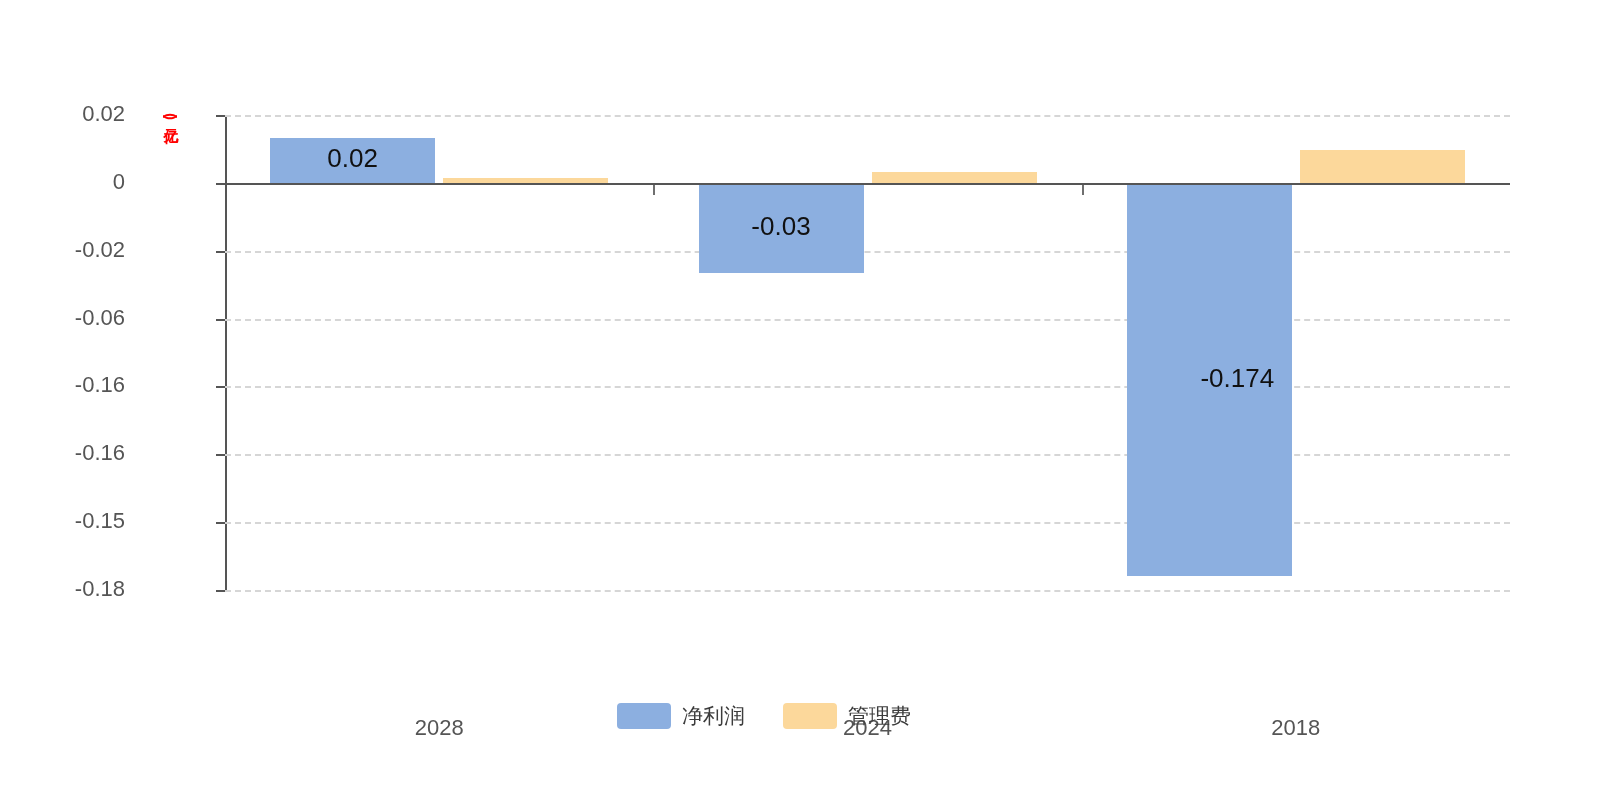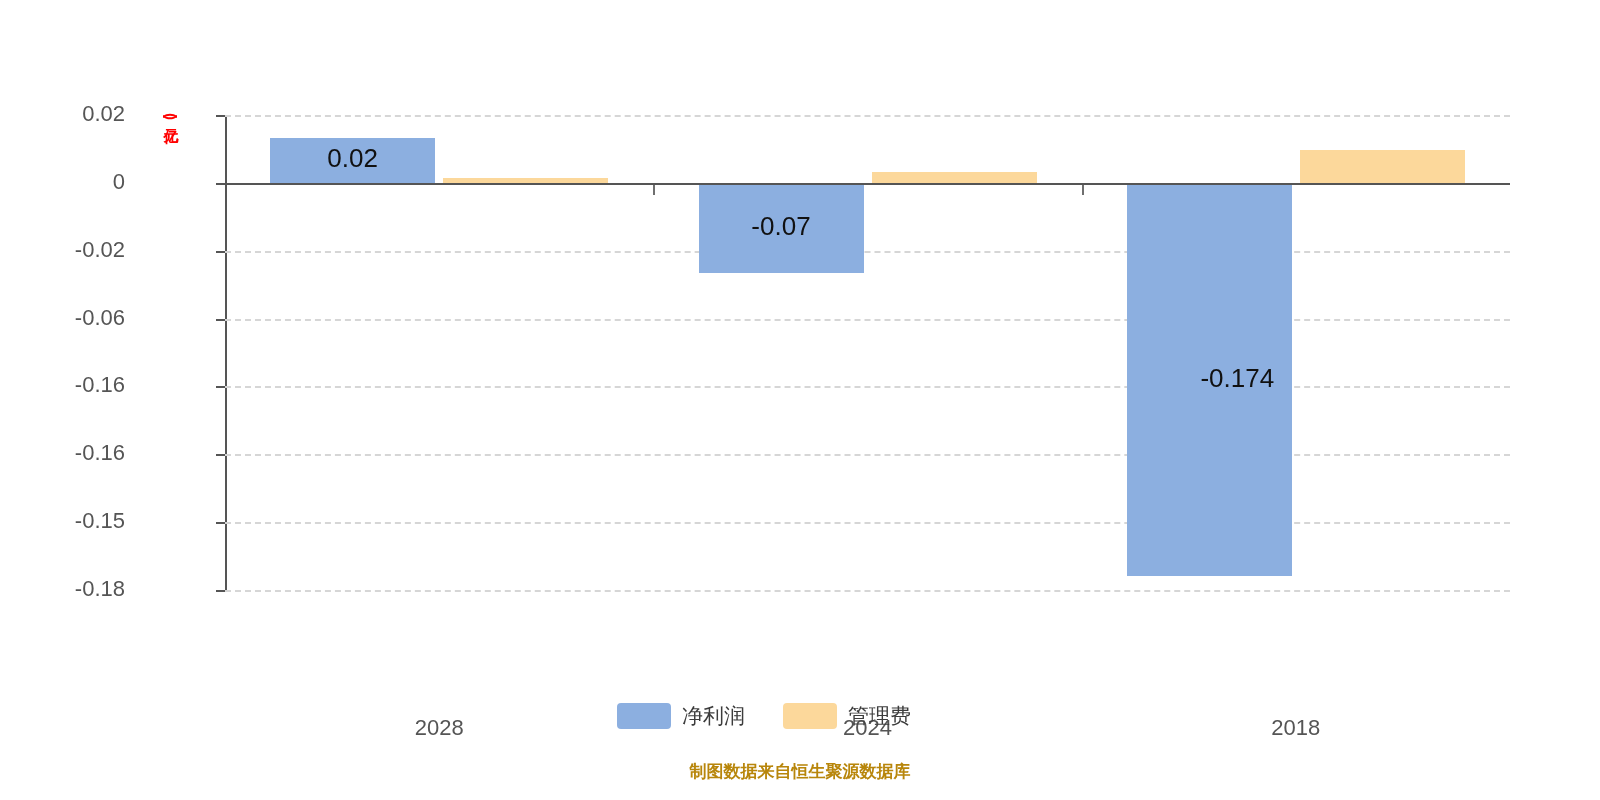--- a/index.html
+++ b/index.html
@@ -129,21 +129,21 @@
       <div class="ylabel" style="top: 407.143px;">-0.15</div>
       <div class="gridline" style="top: 475px;"></div>
       <div class="tick-mark" style="top: 475px;"></div>
       <div class="ylabel" style="top: 475px;">-0.18</div>
       <div class="bar bar-blue" style="left: 45.1667px; top: 22.619px; width: 165px; height: 45.2381px;"></div>
       <div class="bar-label" style="left: 45.1667px; width: 165px; top: 28.2381px;">0.02</div>
       <div class="bar bar-orange" style="left: 218.167px; top: 63.3333px; width: 165px; height: 4.52381px;"></div>
       <div class="xtick" style="left: 428.333px; top: 67.8571px;"></div>
       <div class="xlabel" style="left: 134.167px;">2028</div>
       <div class="bar bar-blue" style="left: 473.5px; top: 67.8571px; width: 165px; height: 90.4762px;"></div>
-      <div class="bar-label" style="left: 473.5px; width: 165px; top: 96.0952px;">-0.07</div>
+      <div class="bar-label" style="left: 473.5px; width: 165px; top: 96.0952px;">-0.03</div>
       <div class="bar bar-orange" style="left: 646.5px; top: 56.5476px; width: 165px; height: 11.3095px;"></div>
       <div class="xtick" style="left: 856.667px; top: 67.8571px;"></div>
       <div class="xlabel" style="left: 562.5px;">2024</div>
       <div class="bar bar-blue" style="left: 901.833px; top: 67.8571px; width: 165px; height: 393.571px;"></div>
       <div class="bar-label" style="left: 901.833px; width: 165px; top: 247.643px; margin-left: 28px;">-0.174</div>
       <div class="bar bar-orange" style="left: 1074.83px; top: 35.0595px; width: 165px; height: 32.7976px;"></div>
       <div class="xlabel" style="left: 990.833px;">2018</div>
     </div>
 
   <div class="axis-zero-line"></div>
@@ -152,15 +152,14 @@
     <div class="legend-item">
       <span class="legend-swatch" style="background:#8cafe0"></span>
       <span class="legend-text">净利润</span>
     </div>
     <div class="legend-item">
       <span class="legend-swatch" style="background:#fcd89b"></span>
       <span class="legend-text">管理费</span>
     </div>
   </div>
 
-  <div class="footer">制图数据来自恒生聚源数据库</div>
 
 </div>
 
 </body></html>

